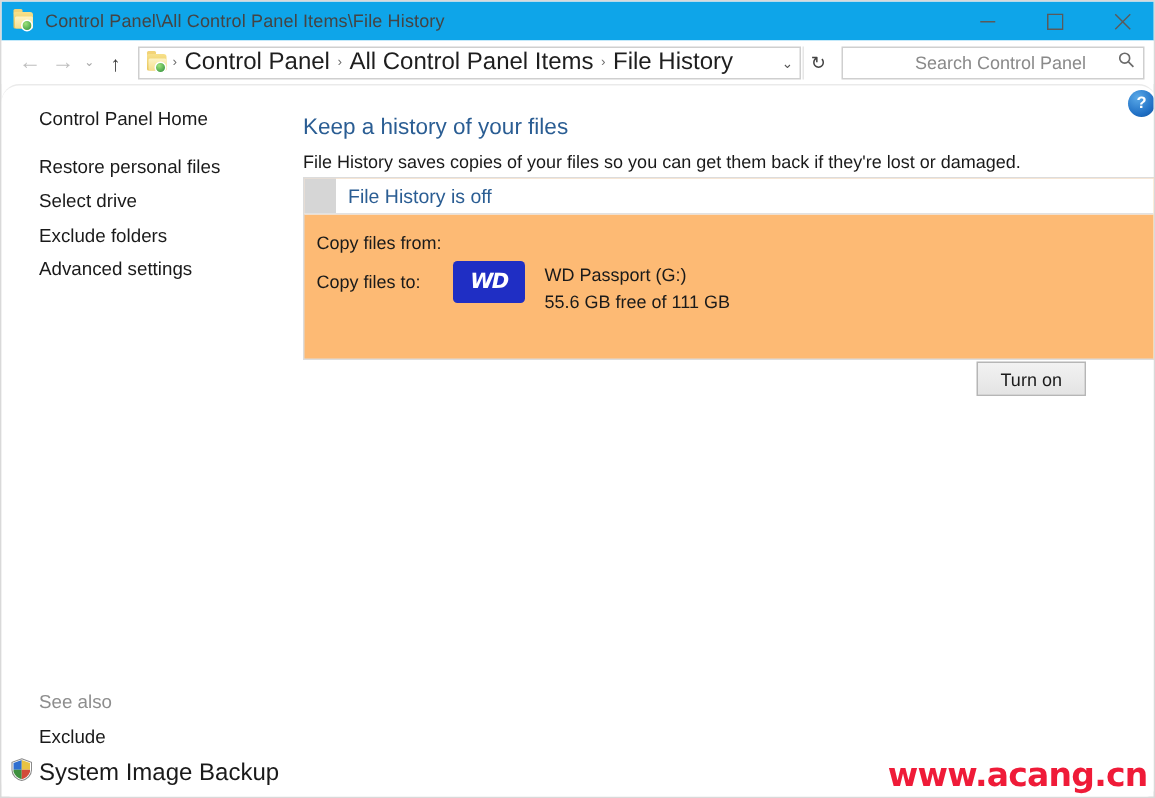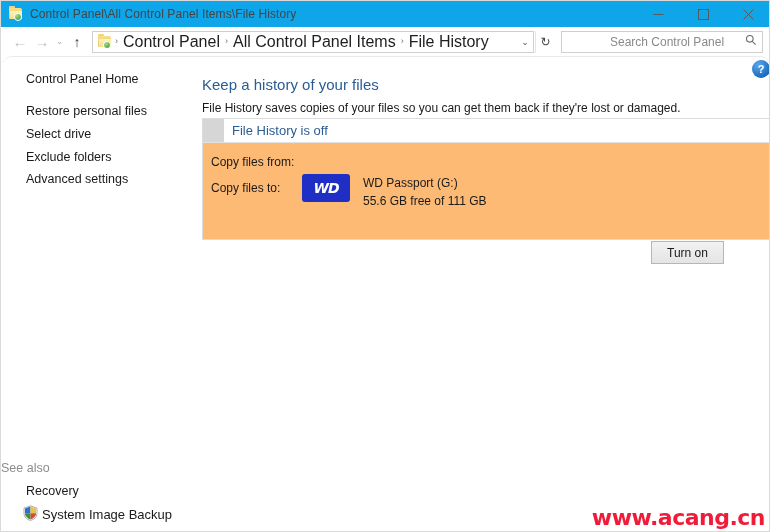--- a/index.html
+++ b/index.html
@@ -171,28 +171,29 @@
   }
   .side-home { position: absolute; left: 0; top: 16px; }
   .side-item-0 { position: absolute; left: 0; top: 48px; }
   .side-item-1 { position: absolute; left: 0; top: 71px; }
   .side-item-2 { position: absolute; left: 0; top: 94px; }
   .side-item-3 { position: absolute; left: 0; top: 116px; }
 
   .see-also {
     position: absolute; left: 0; top: 404px;
     font-size: 12.5px; color: #8d8d8d;
+    padding-left: 25px;
   }
   .see-item-0 {
     position: absolute; left: 0; top: 427px;
     font-size: 12.5px; color: #1a1a1a; padding-left: 25px;
   }
   .see-item-1 {
-    position: absolute; left: 16px; top: 450px;
-    font-size: 13px; color: #1a1a1a; padding-left: 25px;
+    position: absolute; left: 0; top: 450px;
+    font-size: 16px; color: #1a1a1a; padding-left: 25px;
     display: flex; align-items: center;
   }
   .shield-icon {
     position: absolute; left: 6px; top: -2px;
     width: 15px; height: 16px;
   }
 
   
   .content {
     position: absolute; left: 193px; top: 0;
@@ -382,21 +383,21 @@
   <div class="body">
 
     <div class="sidebar">
       <div class="side-link side-home">Control Panel Home</div>
       <div class="side-link side-item-0">Restore personal files</div>
       <div class="side-link side-item-1">Select drive</div>
       <div class="side-link side-item-2">Exclude folders</div>
       <div class="side-link side-item-3">Advanced settings</div>
 
       <div class="see-also">See also</div>
-      <div class="see-item-0">Recovery</div>
+      <div class="see-item-0">Exclude</div>
       <div class="see-item-1">
         <span class="shield-icon">
           <svg width="15" height="16" viewBox="0 0 15 16">
             <path d="M7.5 0.8 L14 3.2 V8.4 C14 12 11 14.6 7.5 15.4 C4 14.6 1 12 1 8.4 V3.2 Z" fill="#ffffff" stroke="#8a8a8a" stroke-width="0.7"></path>
             <path d="M7.5 1.6 L7.5 8.2 L2 8.2 V3.6 Z" fill="#2f6fd0"></path>
             <path d="M7.5 1.6 L13 3.6 V8.2 H7.5 Z" fill="#e8c344"></path>
             <path d="M2 8.2 H7.5 V14.5 C5 13.9 2.9 11.9 2 9.6 Z" fill="#3e8f3e"></path>
             <path d="M7.5 8.2 H13 V9.6 C12.1 11.9 10 13.9 7.5 14.5 Z" fill="#d34b3a"></path>
           </svg>
         </span>

